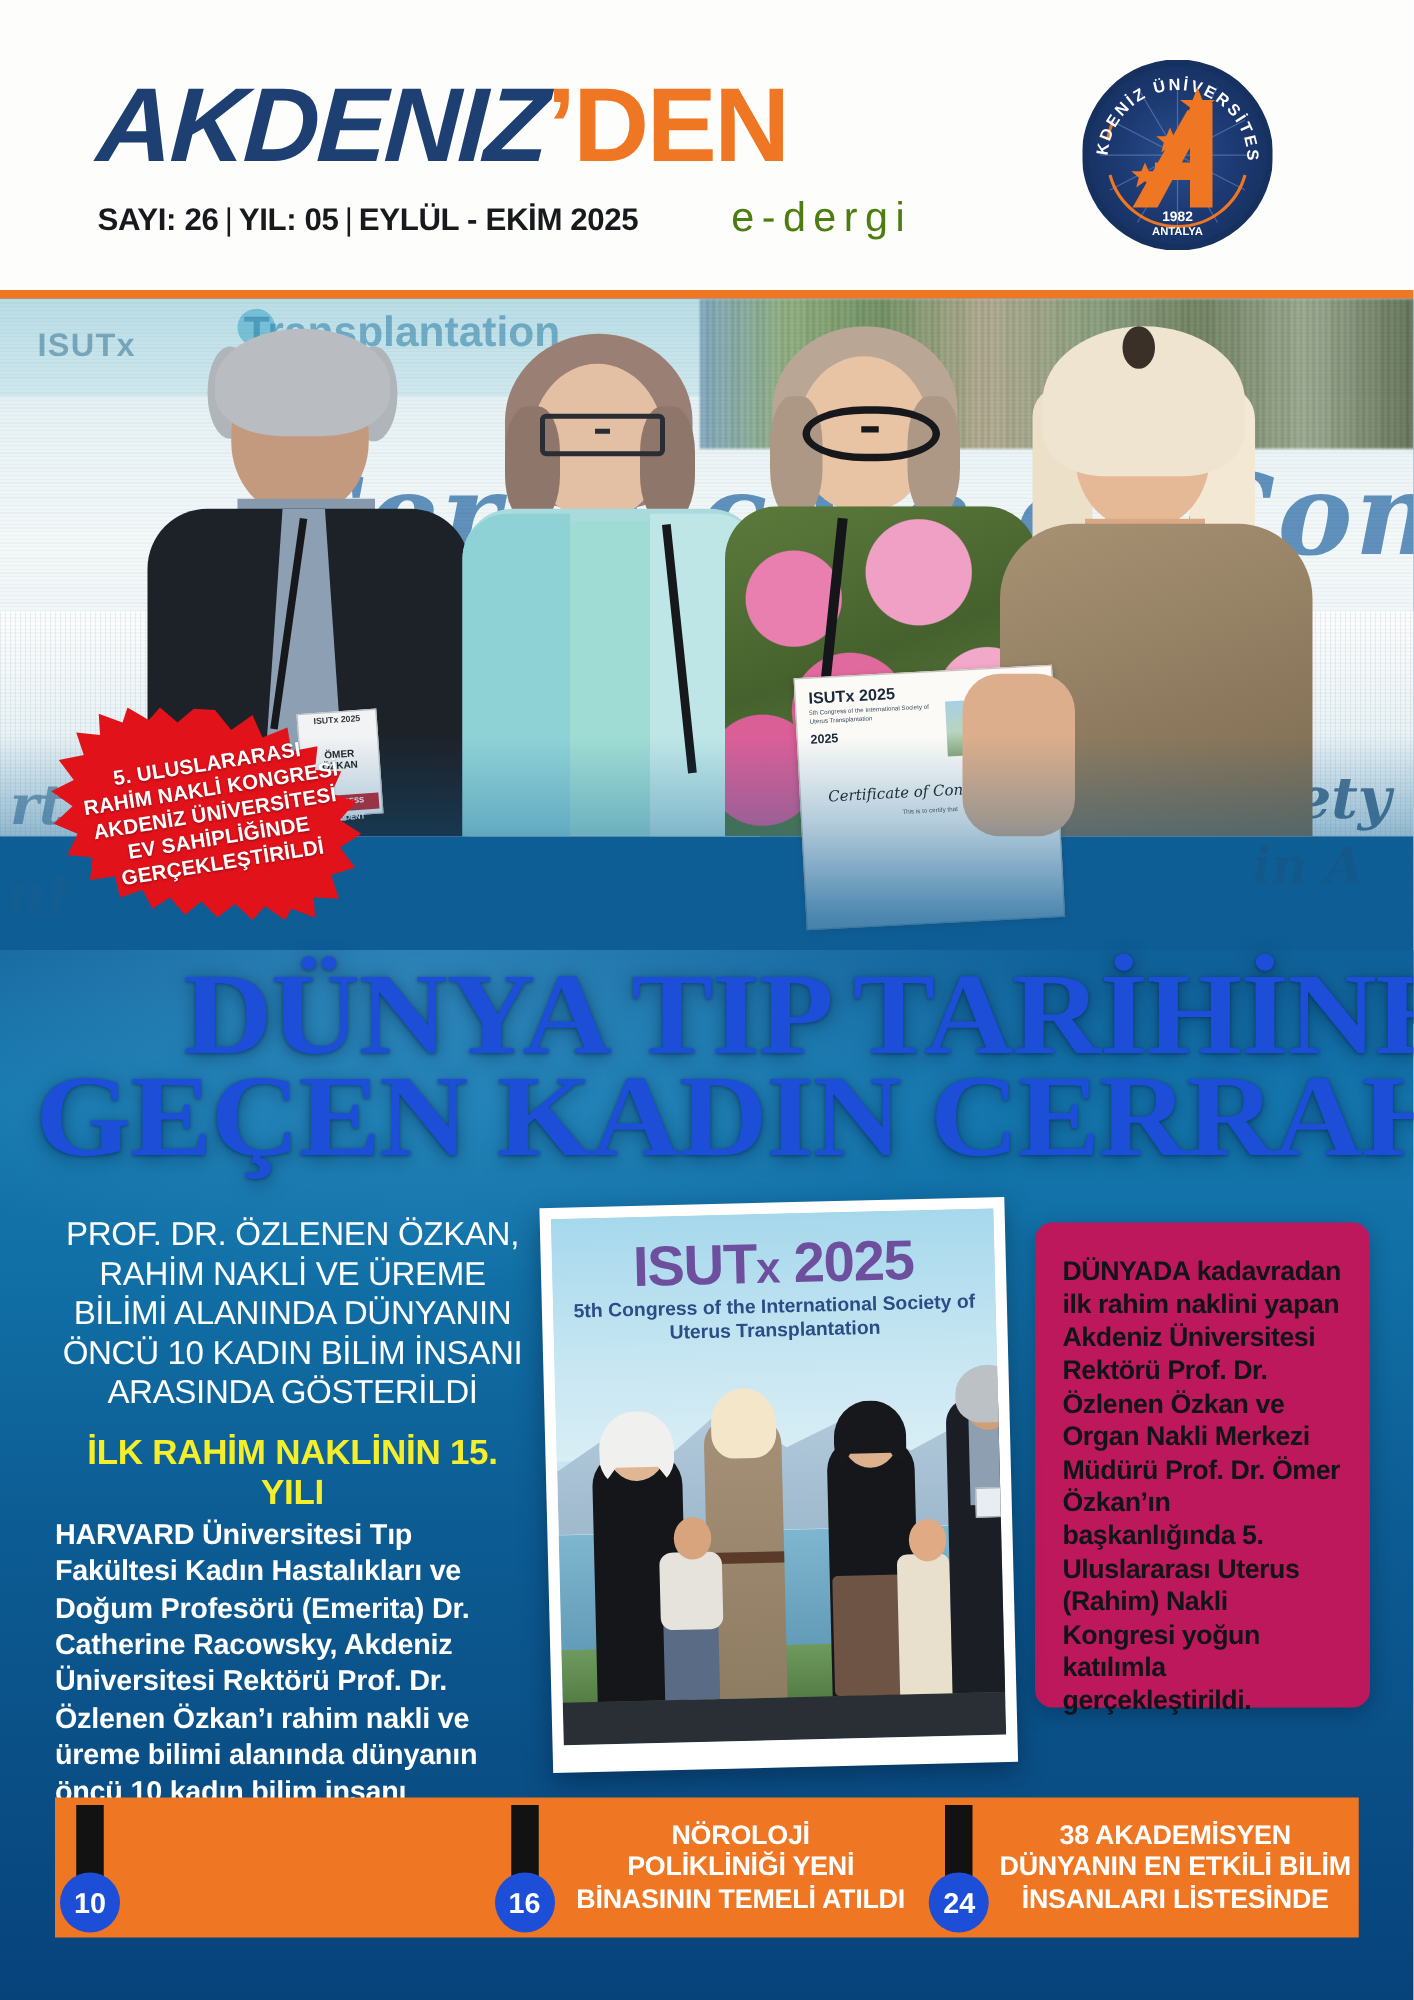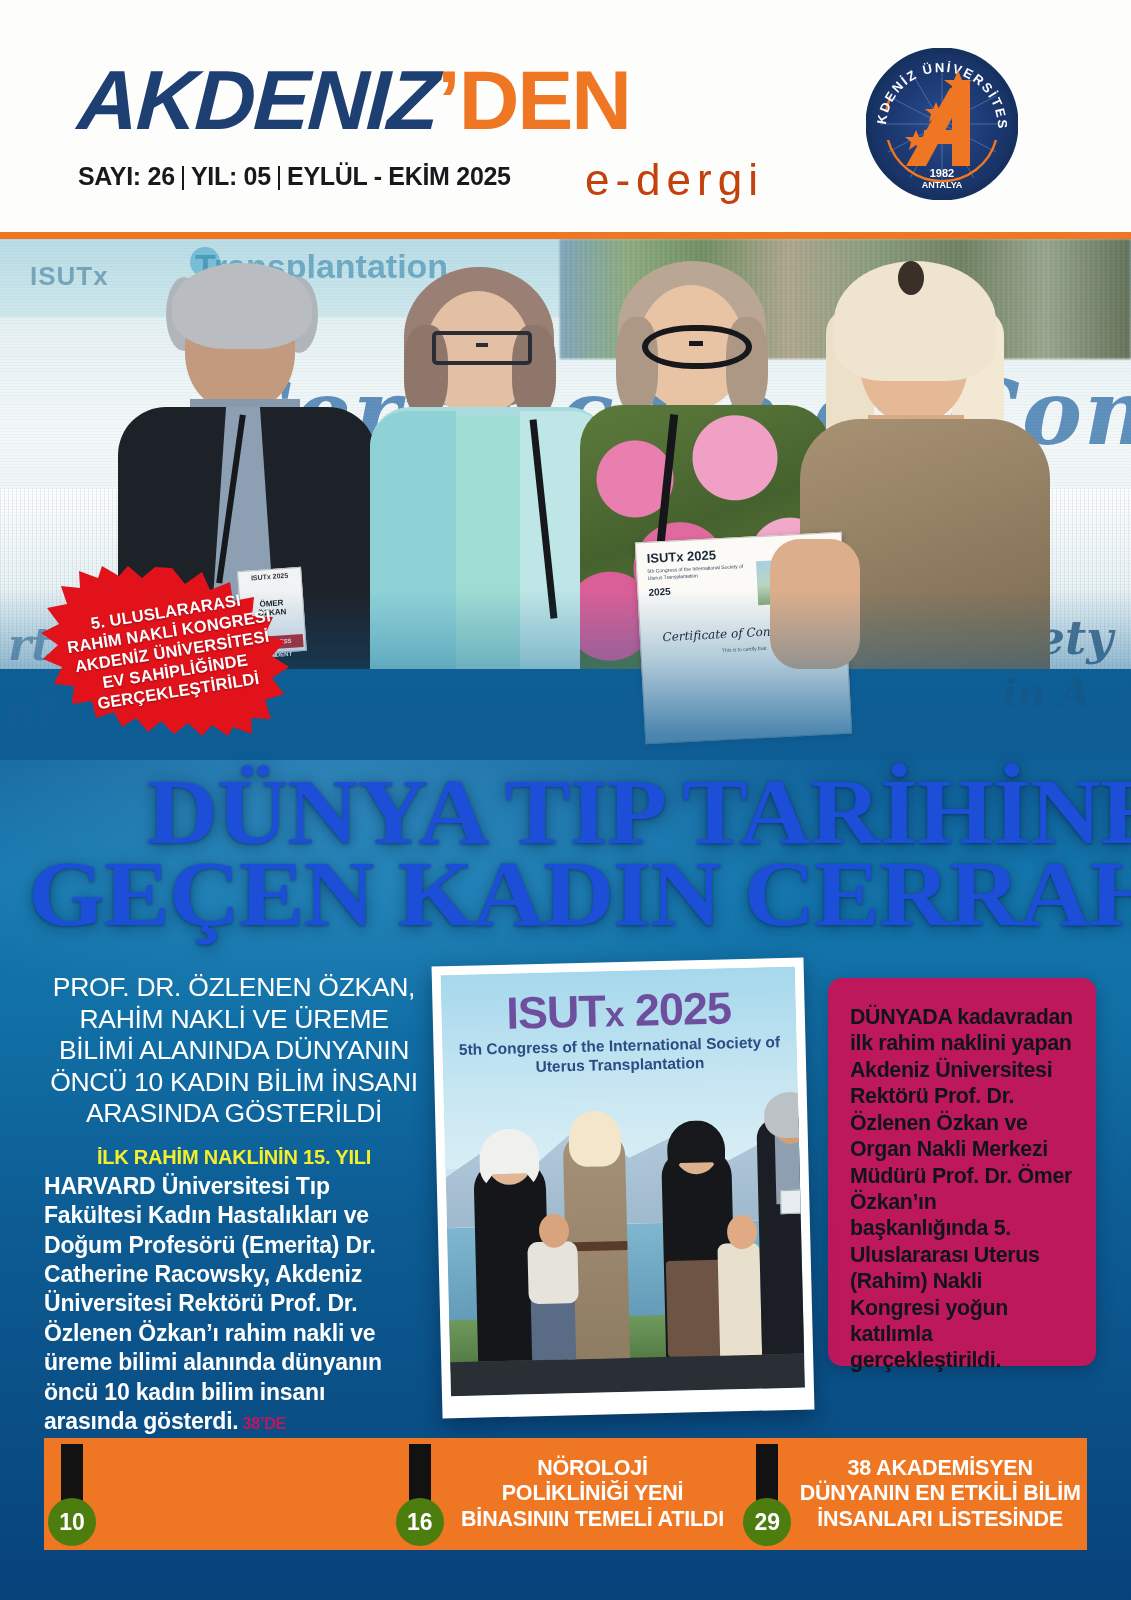--- a/index.html
+++ b/index.html
@@ -23,21 +23,21 @@
   .mt-apos{color:#ef7622;}
   .mt-b{color:#ef7622;font-weight:bold;}
   .mast-sub{
     position:absolute;left:78px;top:162px;
     font-size:25px;font-weight:bold;color:#17191c;letter-spacing:-0.3px;
     white-space:nowrap;
   }
   .mast-sub .sep{color:#17191c;font-weight:400;margin:0 5px;}
   .mast-edergi{
     position:absolute;left:585px;top:155px;
-    font-size:44px;color:#c2410c;letter-spacing:6px;font-weight:500;
+    font-size:33px;color:#4d7c0f;letter-spacing:6px;font-weight:500;
   }
 
   
   .seal{position:absolute;left:866px;top:48px;width:152px;height:152px;}
   .seal svg{display:block;width:152px;height:152px;}
 
   
   .orange-rule{position:absolute;left:0;top:232px;width:1131px;height:7px;background:#ef7622;}
 
   
@@ -211,21 +211,21 @@
   .hl1{font-size:93px;display:block;transform:scaleX(1.06);}
   .hl2{font-size:93px;display:block;transform:scaleX(1.06);margin-top:-6px;}
 
   
   .col-left{position:absolute;left:44px;top:972px;width:380px;}
   .deck{
     color:#ffffff;font-weight:normal;font-size:26.5px;line-height:1.19;
     text-align:center;letter-spacing:-0.3px;
   }
   .kicker{
-    margin-top:16px;color:#f5ee2b;font-weight:bold;font-size:20px;
+    margin-top:16px;color:#f5ee2b;font-weight:bold;font-size:28px;
     text-align:center;letter-spacing:-0.2px;
   }
   .body-copy{
     margin-top:3px;color:#ffffff;font-weight:bold;font-size:23px;line-height:1.28;
     letter-spacing:-0.2px;text-align:left;
   }
   .pageref{color:#be185d;font-weight:bold;font-size:16px;margin-left:4px;}
 
   
   .col-right{
@@ -272,21 +272,21 @@
 
   
   .botbar{
     position:absolute;left:44px;top:1438px;width:1043px;height:112px;background:#ef7622;
   }
   .botrow{position:absolute;left:0;top:0;width:1043px;height:112px;display:flex;align-items:center;}
   .bot-item{position:relative;display:flex;align-items:center;flex:1;height:112px;}
   .pin{position:relative;width:54px;height:112px;flex:0 0 54px;}
   .pin-stem{position:absolute;left:17px;top:6px;width:22px;height:74px;background:#121212;}
   .pin-circle{
-    position:absolute;left:4px;top:60px;width:48px;height:48px;border-radius:50%;background:#4d7c0f;
+    position:absolute;left:4px;top:60px;width:48px;height:48px;border-radius:50%;background:#1d4ed8;
     color:#ffffff;font-weight:bold;font-size:23px;display:flex;align-items:center;justify-content:center;
   }
   .bot-text{
     flex:1;text-align:center;color:#ffffff;font-weight:bold;
     font-size:21.5px;line-height:1.17;letter-spacing:-0.2px;padding:0 4px;
   }
   .bot-text.narrow{font-size:21.5px;}
 </style>
 </head>
 <body>
@@ -526,21 +526,21 @@
         <div class="bot-text">
           <span>NÖROLOJİ</span><br>
           <span>POLİKLİNİĞİ YENİ</span><br>
           <span>BİNASININ TEMELİ ATILDI</span>
         </div>
       </div>
 
       <div class="bot-item">
         <div class="pin">
           <div class="pin-stem"></div>
-          <div class="pin-circle">29</div>
+          <div class="pin-circle">24</div>
         </div>
         <div class="bot-text narrow">
           <span>38 AKADEMİSYEN</span><br>
           <span>DÜNYANIN EN ETKİLİ BİLİM</span><br>
           <span>İNSANLARI LİSTESİNDE</span>
         </div>
       </div>
 
     </div>
   </div>

